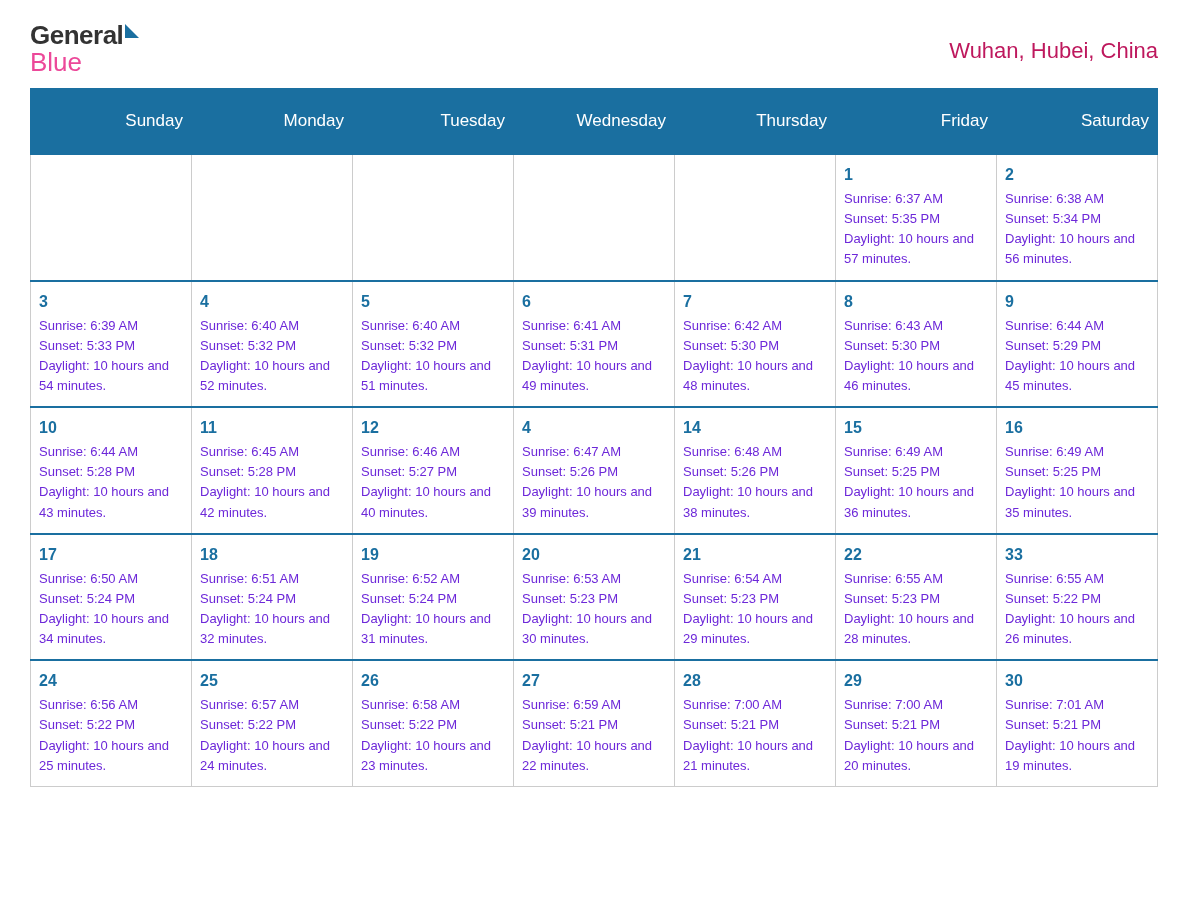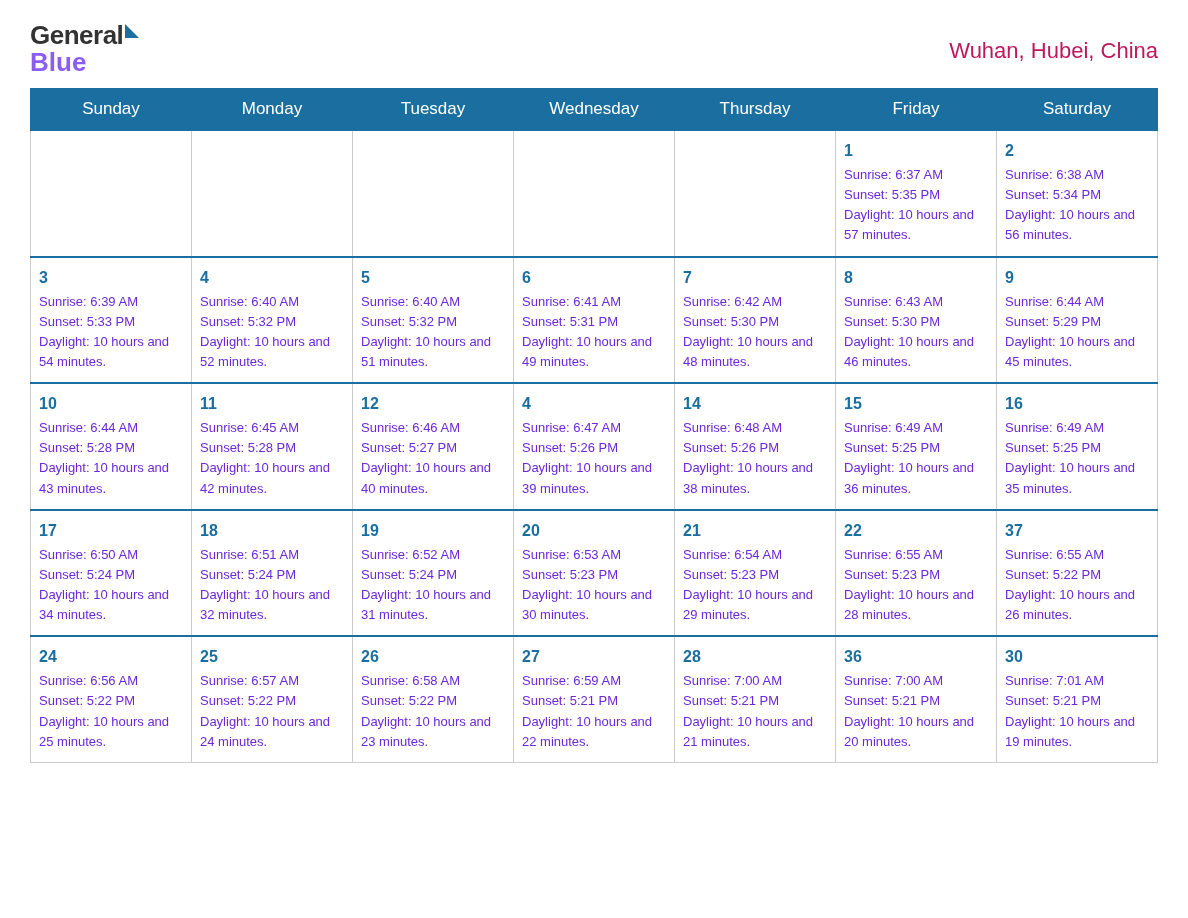--- a/index.html
+++ b/index.html
@@ -27,22 +27,22 @@
       height: 0;
       border-left: 14px solid #1a6fa0;
       border-top: 14px solid transparent;
       border-bottom: 0px solid transparent;
       margin-left: 2px;
       margin-top: 4px;
       align-self: flex-start;
     }
     .logo-blue {
       font-size: 26px;
-      font-weight: bold;
-      color: #8b5cf6;
+      font-weight: normal;
+      color: #ec4899;
     }
     .logo-line2 {
       display: flex;
       align-items: center;
       margin-top: -4px;
     }
     .logo-wrapper {
       display: flex;
       flex-direction: column;
     }
@@ -67,22 +67,22 @@
     table {
       width: 100%;
       border-collapse: collapse;
       margin-top: 8px;
     }
     thead tr th {
       background-color: #1a6fa0;
       color: #fff;
       font-size: 17px;
       font-weight: normal;
-      padding: 10px 8px;
-      text-align: center;
+      padding: 22px 8px;
+      text-align: right;
       border: 1px solid #1a6fa0;
       margin-left: 16px;
     }
     tbody tr {
       border-top: 2px solid #1a6fa0;
     }
     tbody tr td {
       vertical-align: top;
       padding: 8px 8px 10px 8px;
       border-left: 1px solid #ccc;
@@ -240,21 +240,21 @@
         </td>
         <td>
           <span class="day-number">21</span>
           <div class="day-info">Sunrise: 6:54 AM<br>Sunset: 5:23 PM<br>Daylight: 10 hours and 29 minutes.</div>
         </td>
         <td>
           <span class="day-number">22</span>
           <div class="day-info">Sunrise: 6:55 AM<br>Sunset: 5:23 PM<br>Daylight: 10 hours and 28 minutes.</div>
         </td>
         <td>
-          <span class="day-number">37</span>
+          <span class="day-number">33</span>
           <div class="day-info">Sunrise: 6:55 AM<br>Sunset: 5:22 PM<br>Daylight: 10 hours and 26 minutes.</div>
         </td>
       </tr>
       <tr>
         <td>
           <span class="day-number">24</span>
           <div class="day-info">Sunrise: 6:56 AM<br>Sunset: 5:22 PM<br>Daylight: 10 hours and 25 minutes.</div>
         </td>
         <td>
           <span class="day-number">25</span>
@@ -266,21 +266,21 @@
         </td>
         <td>
           <span class="day-number">27</span>
           <div class="day-info">Sunrise: 6:59 AM<br>Sunset: 5:21 PM<br>Daylight: 10 hours and 22 minutes.</div>
         </td>
         <td>
           <span class="day-number">28</span>
           <div class="day-info">Sunrise: 7:00 AM<br>Sunset: 5:21 PM<br>Daylight: 10 hours and 21 minutes.</div>
         </td>
         <td>
-          <span class="day-number">36</span>
+          <span class="day-number">29</span>
           <div class="day-info">Sunrise: 7:00 AM<br>Sunset: 5:21 PM<br>Daylight: 10 hours and 20 minutes.</div>
         </td>
         <td>
           <span class="day-number">30</span>
           <div class="day-info">Sunrise: 7:01 AM<br>Sunset: 5:21 PM<br>Daylight: 10 hours and 19 minutes.</div>
         </td>
       </tr>
     </tbody>
 </table>
 

